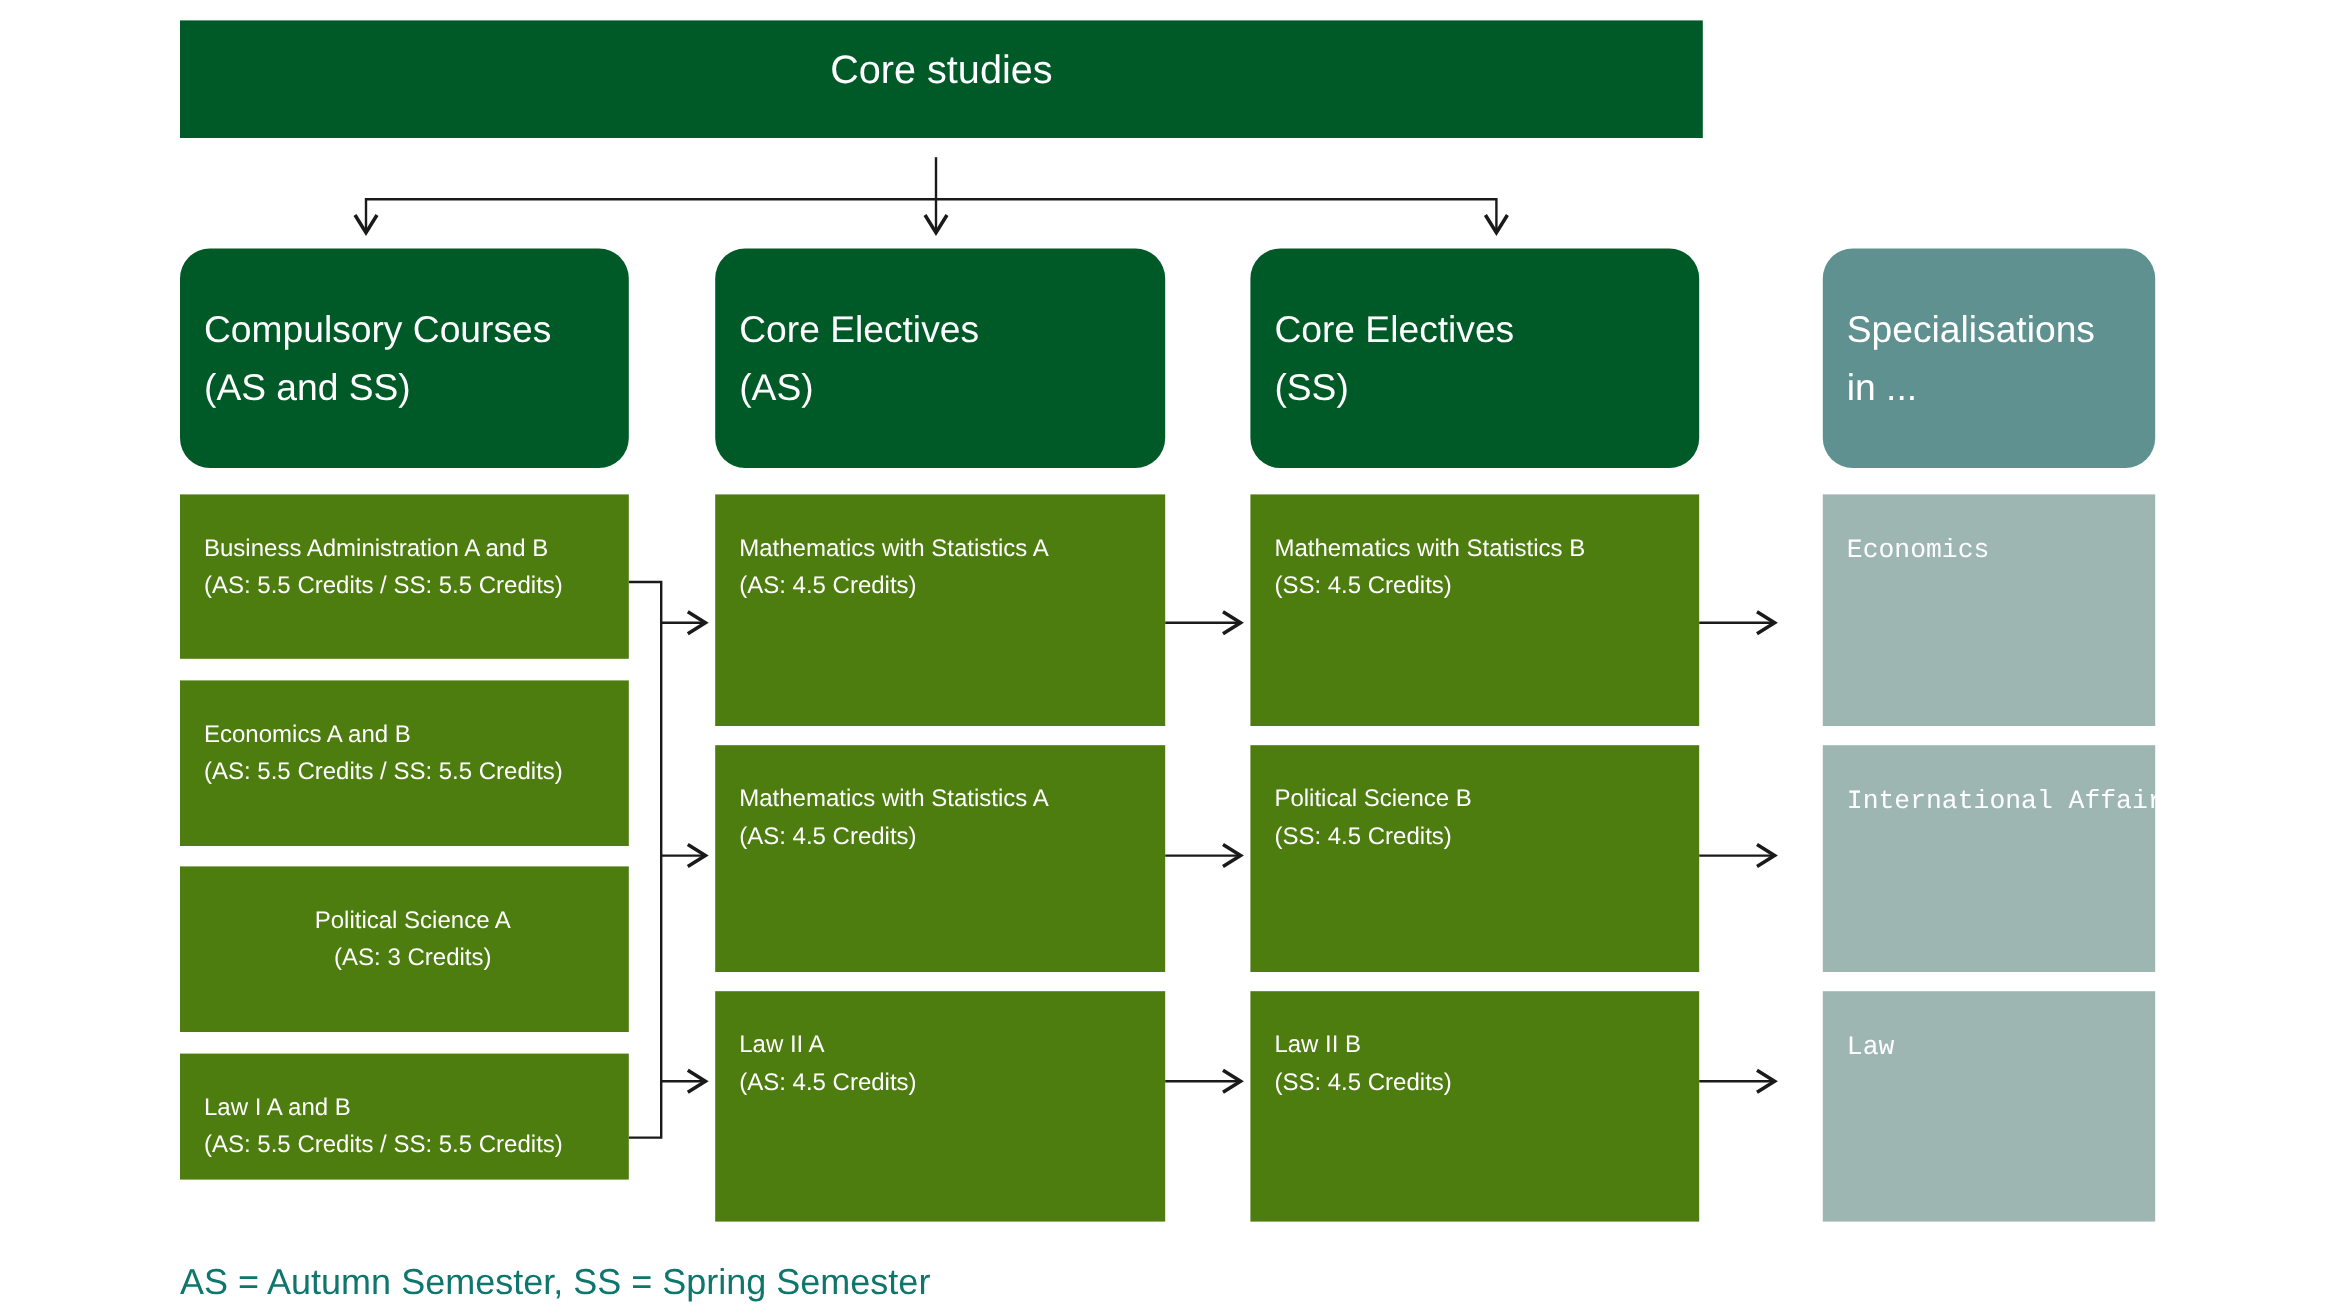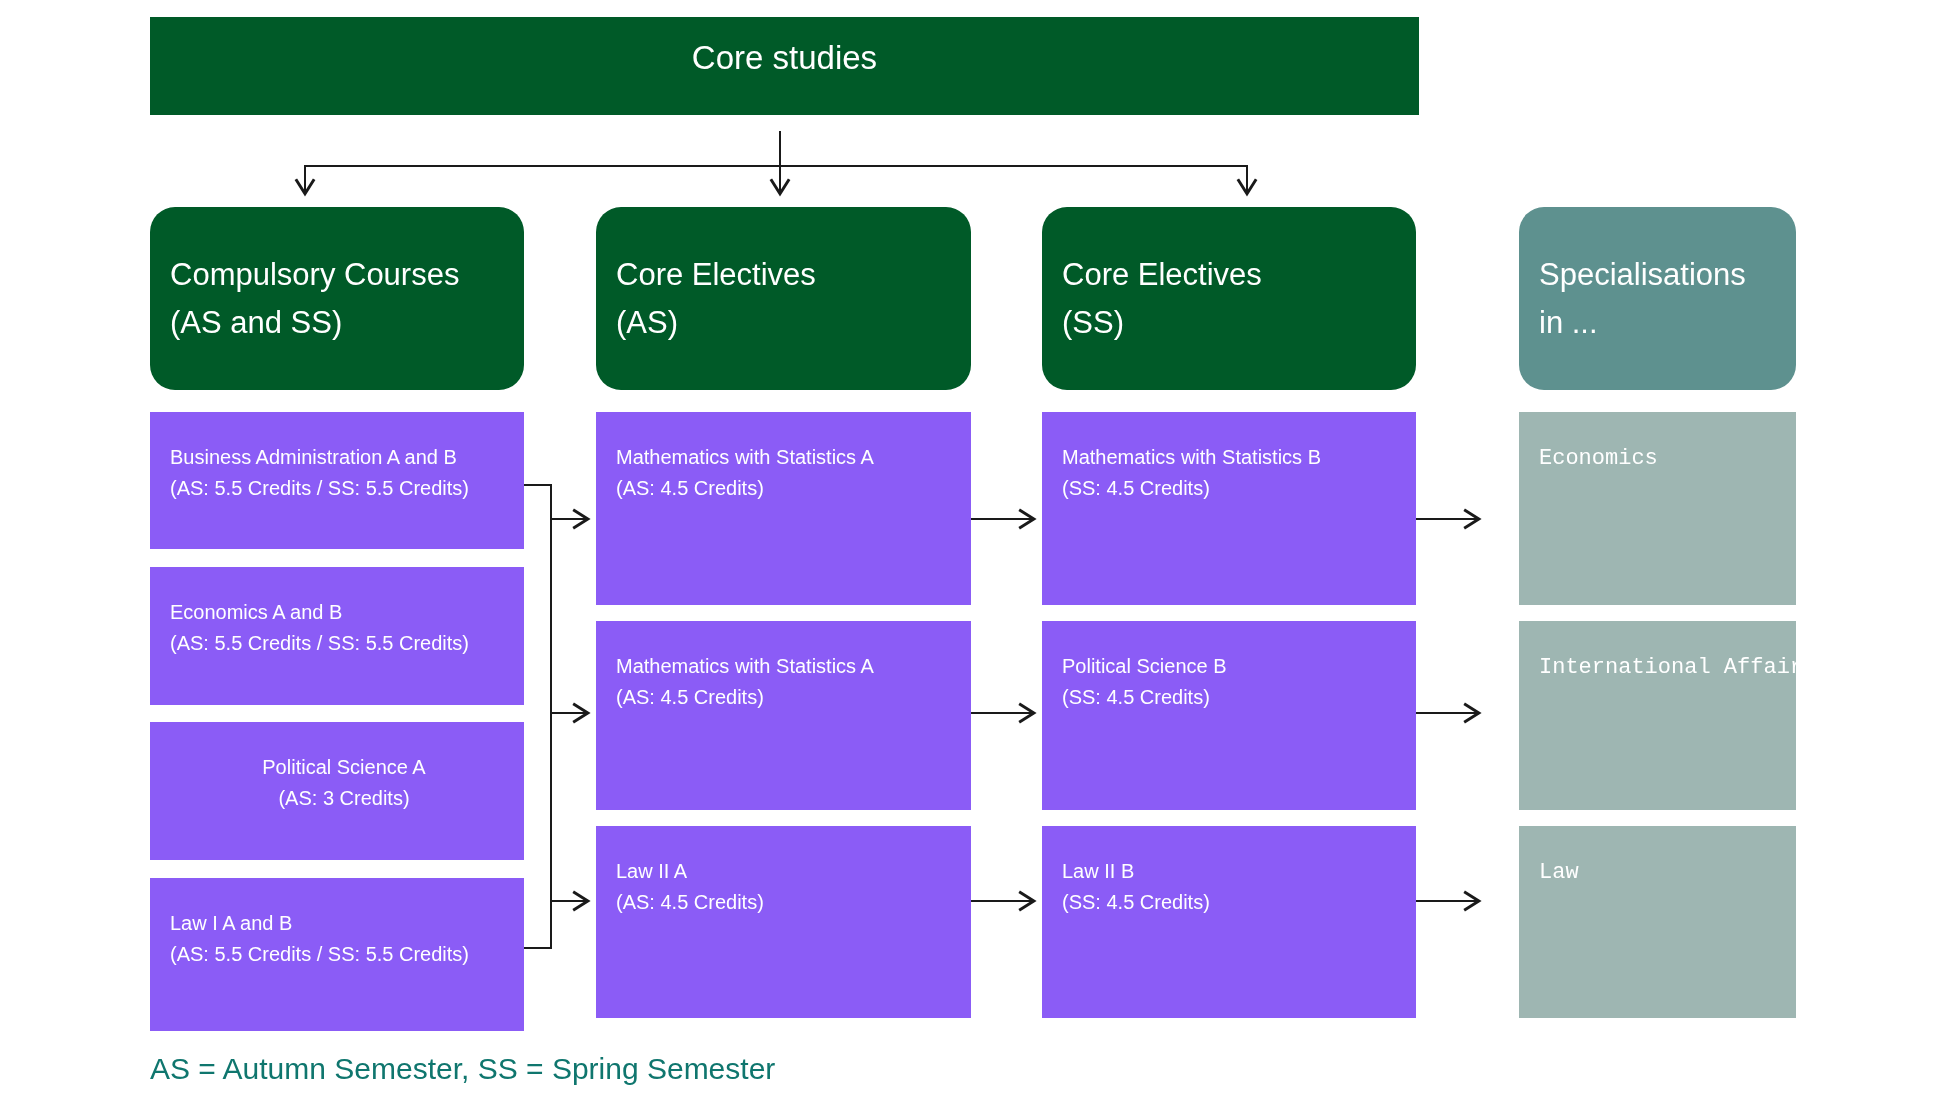--- a/index.html
+++ b/index.html
@@ -27,42 +27,42 @@
   
   .col-header {
     top: 207px; height: 183px;
     background: #005A28; color: #ffffff;
     font-size: 31px; line-height: 1.55;
     padding: 44px 10px 0 20px;
     white-space: nowrap;
     border-radius: 25px;
   }
   .course-box {
-    background: #8b5cf6; color: #ffffff;
+    background: #4d7c0f; color: #ffffff;
     font-size: 20px; line-height: 1.55;
     padding: 30px 6px 0 20px;
     white-space: nowrap;
   }
   .spec-header { background: #5E918F !important; }
   .spec-box {
     background: #9EB6B2 !important;
     font-size: 22px;
     font-family: Liberation Mono, monospace;
   }
 
   .c1 { left: 150px;  width: 374px; }
   .c2 { left: 596px;  width: 375px; }
   .c3 { left: 1042px; width: 374px; }
   .c4 { left: 1487px; width: 277px; margin-left: 32px; }
 
   
   .c1.r1 { top: 412px; height: 137px; }
   .c1.r2 { top: 567px; height: 138px; }
   .c1.r3 { top: 722px; height: 138px; text-align: center; }
-  .c1.r4 { top: 878px; height: 153px; }
+  .c1.r4 { top: 878px; height: 105px; }
 
   
   .r-a { top: 412px; height: 193px; }
   .r-b { top: 621px; height: 189px; }
   .r-c { top: 826px; height: 192px; }
 
   #footnote {
     left: 150px; top: 1052px;
     color: #0f766e; font-size: 30px;
   }

